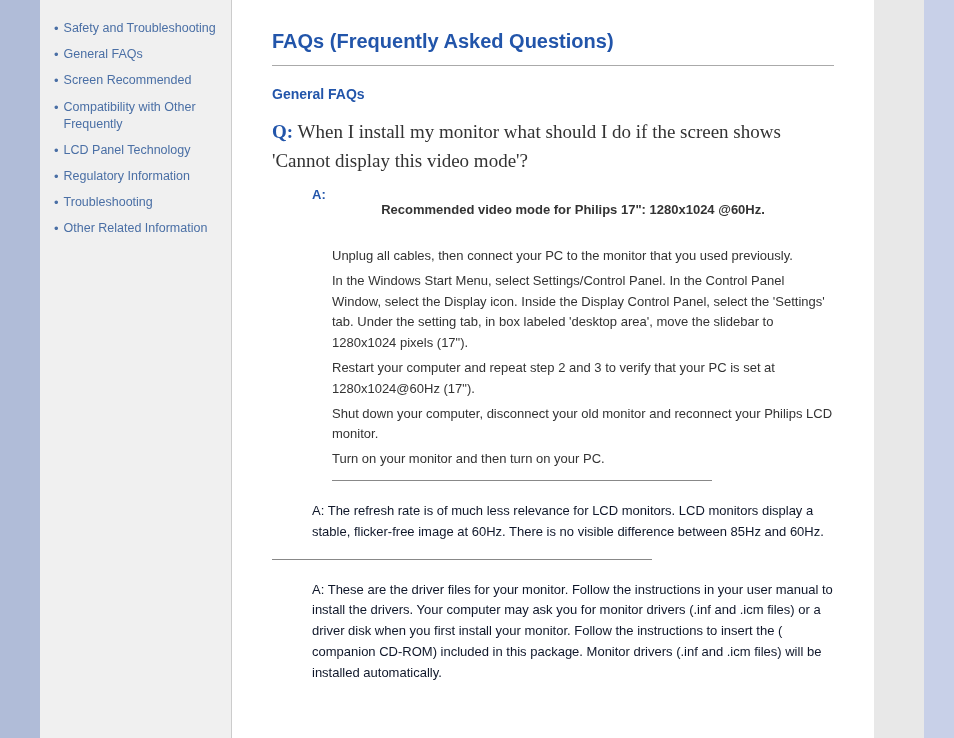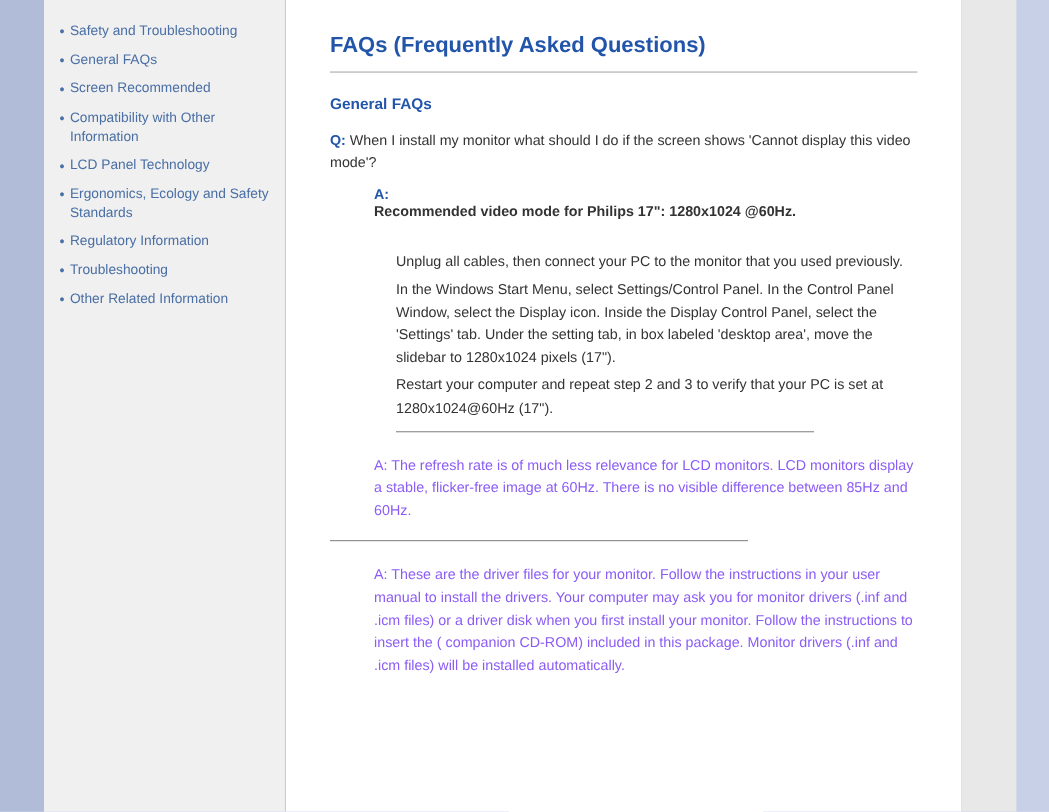--- a/index.html
+++ b/index.html
@@ -13,21 +13,21 @@
       overflow: hidden;
     }
 
     .left-panel {
       width: 40px;
       background: #b0bcd8;
       flex-shrink: 0;
     }
 
     .sidebar {
-      width: 220px;
+      width: 192px;
       background: #f0f0f0;
       padding: 20px 10px 20px 14px;
       flex-shrink: 0;
       border-right: 1px solid #ccc;
     }
 
     .sidebar ul {
       list-style: none;
       padding: 0;
     }
@@ -90,23 +90,24 @@
       font-weight: bold;
       margin-bottom: 16px;
     }
 
     .qa-block {
       margin-bottom: 20px;
     }
 
     .question {
       color: #333;
-      font-size: 13px;
+      font-size: 19px;
       margin-bottom: 12px;
       line-height: 1.5;
+      font-family: Liberation Serif, serif;
     }
 
     .question .q-label {
       color: #2255aa;
       font-weight: bold;
     }
 
     .answer {
       margin-left: 40px;
       margin-bottom: 12px;
@@ -115,37 +116,38 @@
     .answer .a-label {
       color: #2255aa;
       font-weight: bold;
     }
 
     .answer .a-intro {
       font-weight: bold;
       color: #333;
       margin-bottom: 2px;
       display: block;
+      text-align: center;
     }
 
     .answer-text {
       color: #333;
       margin-left: 60px;
       line-height: 1.6;
       font-size: 13px;
       margin-top: 29px;
     }
 
     .answer-text p {
       margin-bottom: 4px;
     }
 
     .answer-simple {
       margin-left: 40px;
-      color: #8b5cf6;
+      color: #0f172a;
       line-height: 1.6;
       font-size: 13px;
     }
 
     .section-divider {
       border: none;
       border-top: 1px solid #888;
       margin: 16px 0 20px 0;
       width: 380px;
     }
@@ -167,27 +169,24 @@
     <li>
       <a href="#">Safety and Troubleshooting</a>
     </li>
     <li>
       <a href="#">General FAQs</a>
     </li>
     <li>
       <a href="#">Screen Recommended</a>
     </li>
     <li>
-      <a href="#">Compatibility with Other Information</a>
+      <a href="#">Compatibility with Other Frequently</a>
     </li>
     <li>
       <a href="#">LCD Panel Technology</a>
-    </li>
-    <li>
-      <a href="#">Ergonomics, Ecology and Safety Standards</a>
     </li>
     <li>
       <a href="#">Regulatory Information</a>
     </li>
     <li>
       <a href="#">Troubleshooting</a>
     </li>
     <li>
       <a href="#">Other Related Information</a>
     </li>
@@ -204,20 +203,22 @@
     <div class="question">
       <span class="q-label">Q:</span><span> When I install my monitor what should I do if the screen shows 'Cannot display this video mode'?</span>
     </div>
     <div class="answer">
       <span class="a-label">A:</span><span class="a-intro"> Recommended video mode for Philips 17": 1280x1024 @60Hz.</span>
     </div>
     <div class="answer-text">
       <p>Unplug all cables, then connect your PC to the monitor that you used previously.</p>
       <p>In the Windows Start Menu, select Settings/Control Panel. In the Control Panel Window, select the Display icon. Inside the Display Control Panel, select the 'Settings' tab. Under the setting tab, in box labeled 'desktop area', move the slidebar to 1280x1024 pixels (17").</p>
       <p>Restart your computer and repeat step 2 and 3 to verify that your PC is set at 1280x1024@60Hz (17").</p>
+      <p>Shut down your computer, disconnect your old monitor and reconnect your Philips LCD monitor.</p>
+      <p>Turn on your monitor and then turn on your PC.</p>
     </div>
     <hr class="inner-divider">
   </div>
 
   <div class="qa-block">
     <div class="answer-simple">
       <span class="a-label">A:</span> <span>The refresh rate is of much less relevance for LCD monitors. LCD monitors display a stable, flicker-free image at 60Hz. There is no visible difference between 85Hz and 60Hz.</span>
     </div>
     <hr class="section-divider" style="margin-left:0;">
   </div>

